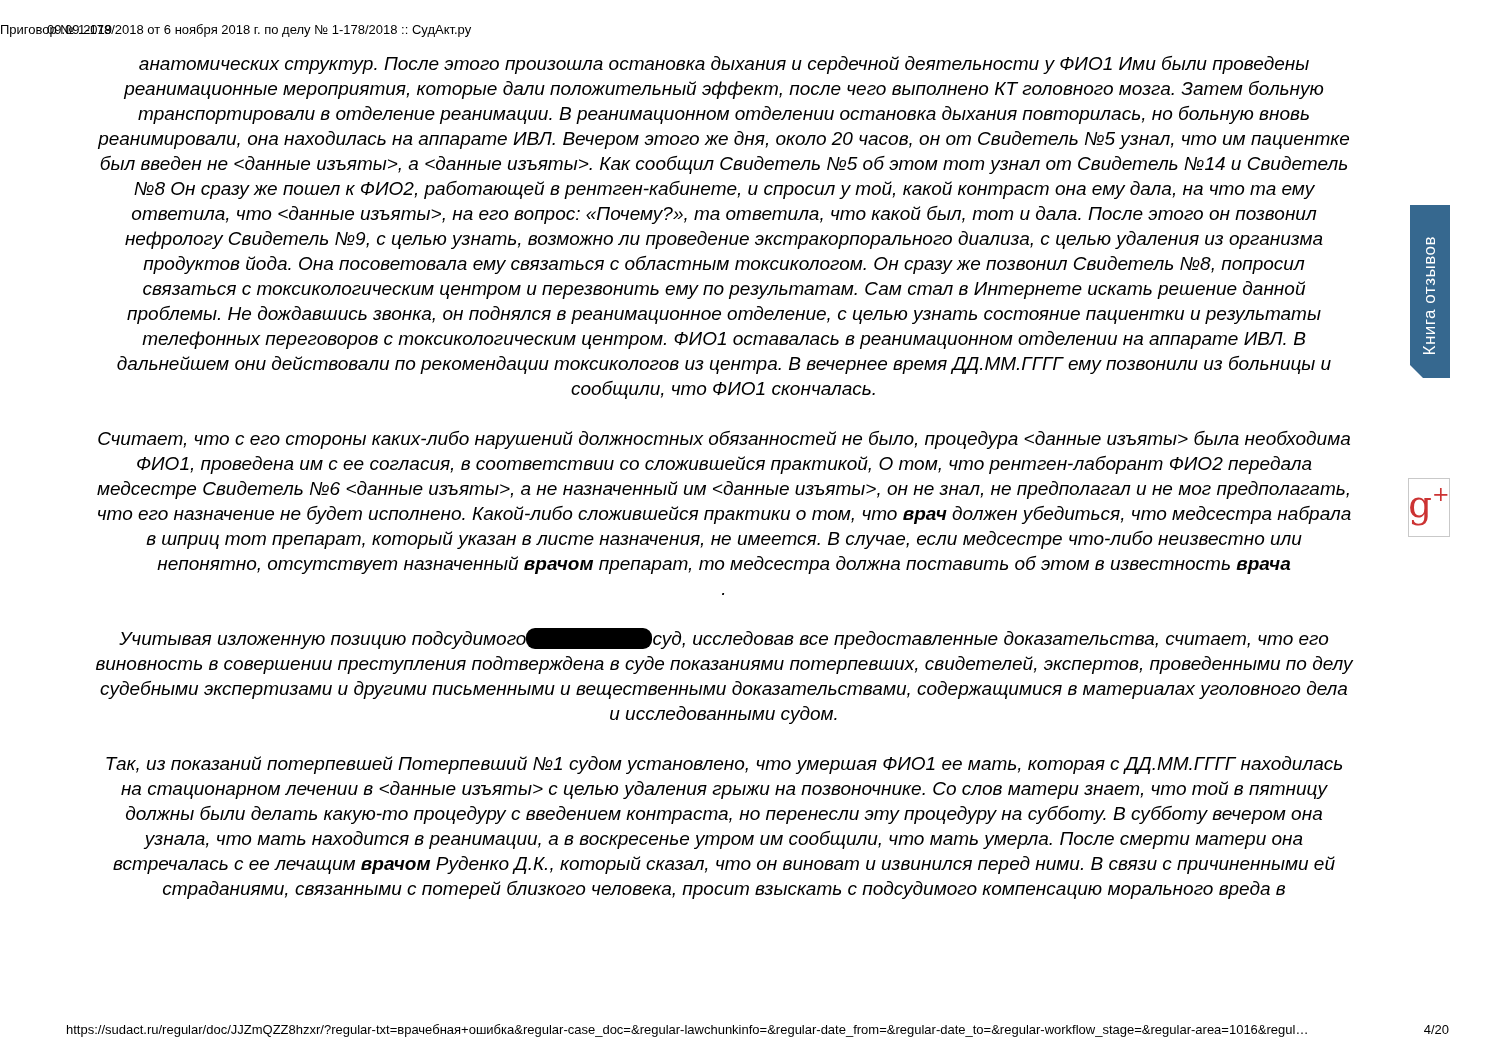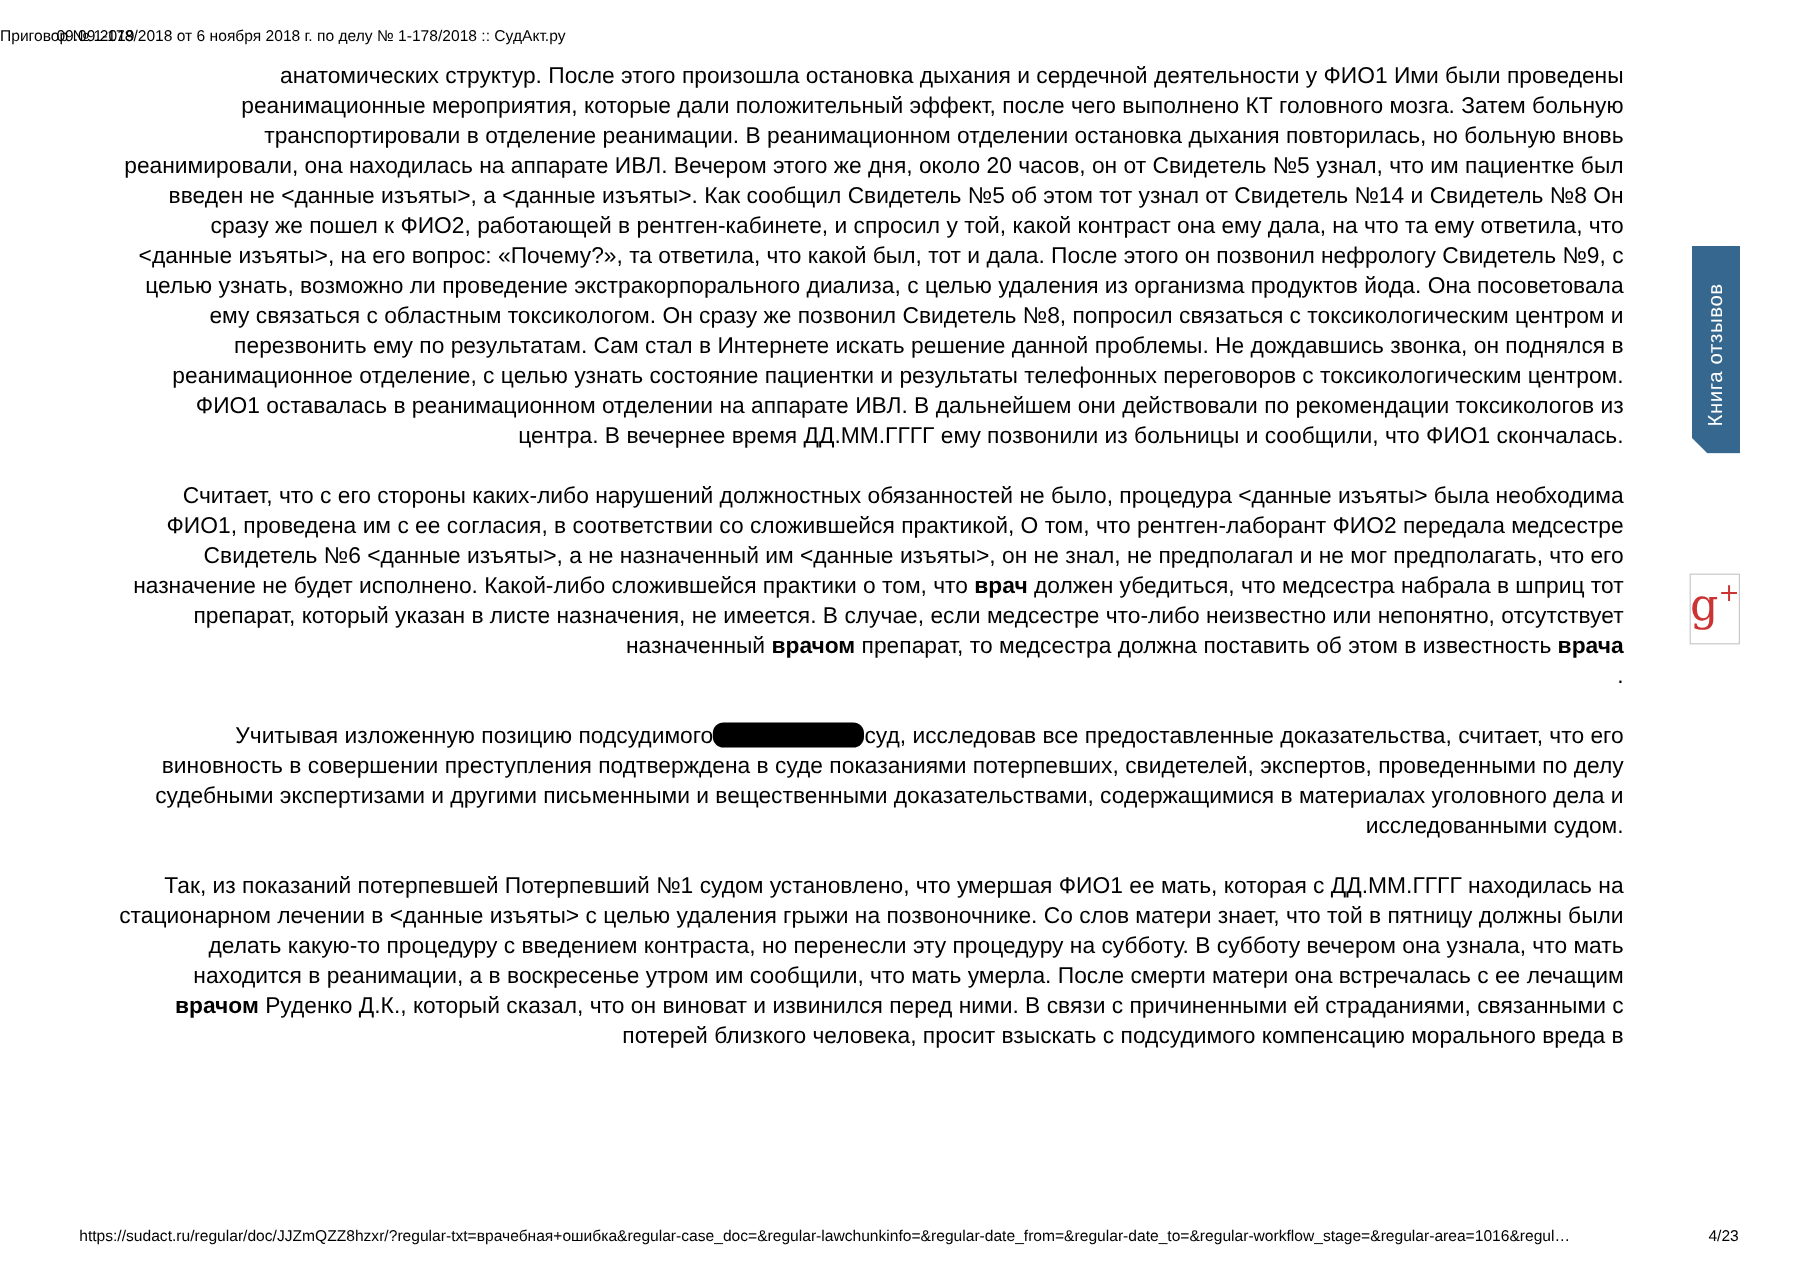--- a/index.html
+++ b/index.html
@@ -12,21 +12,21 @@
     overflow: hidden;
   }
 
   
   .print-header { position: absolute; top: 22px; left: 0; width: 100%; font-size: 13px; }
   .print-date { position: absolute; left: 47px; top: 0; white-space: nowrap; }
   .print-title { width: 100%; text-align: left; white-space: nowrap; }
 
   
   .doc { position: absolute; left: 95px; top: 51px; width: 1258px; font-size: 19px; line-height: 25px; }
-  .doc p { margin: 0 0 25px 0; text-align: right; }
+  .doc p { margin: 0 0 25px 0; text-align: center; font-style: italic; }
   .doc p.compact { margin-top: -25px; }
   .doc b { font-weight: bold; }
   .redaction {
     display: inline-block;
     width: 126px; height: 21px;
     background: #000;
     border-radius: 9px;
     vertical-align: -4px;
   }
 
@@ -93,14 +93,14 @@
   <span class="vtext">Книга отзывов</span>
 </div>
 
 <div class="gplus-button">
   <span class="g">g</span>
     <span class="plus">+</span>
 </div>
 
 <div class="print-footer">
   <span class="footer-url">https://sudact.ru/regular/doc/JJZmQZZ8hzxr/?regular-txt=врачебная+ошибка&amp;regular-case_doc=&amp;regular-lawchunkinfo=&amp;regular-date_from=&amp;regular-date_to=&amp;regular-workflow_stage=&amp;regular-area=1016&amp;regul…</span>
-  <span class="footer-page">4/23</span>
+  <span class="footer-page">4/20</span>
 </div>
 
 </body></html>

